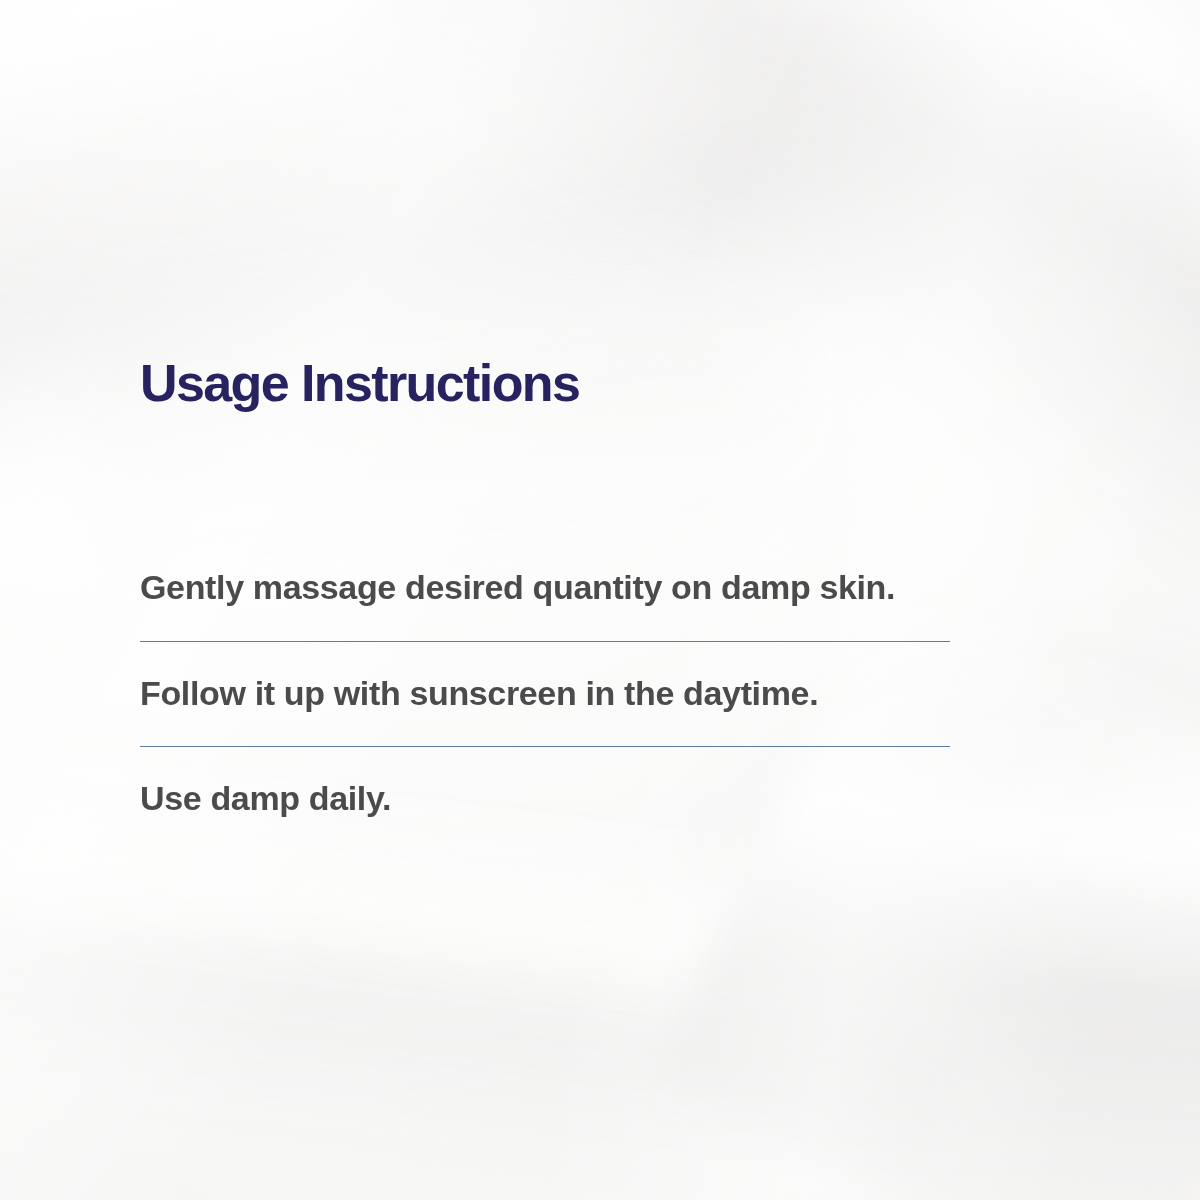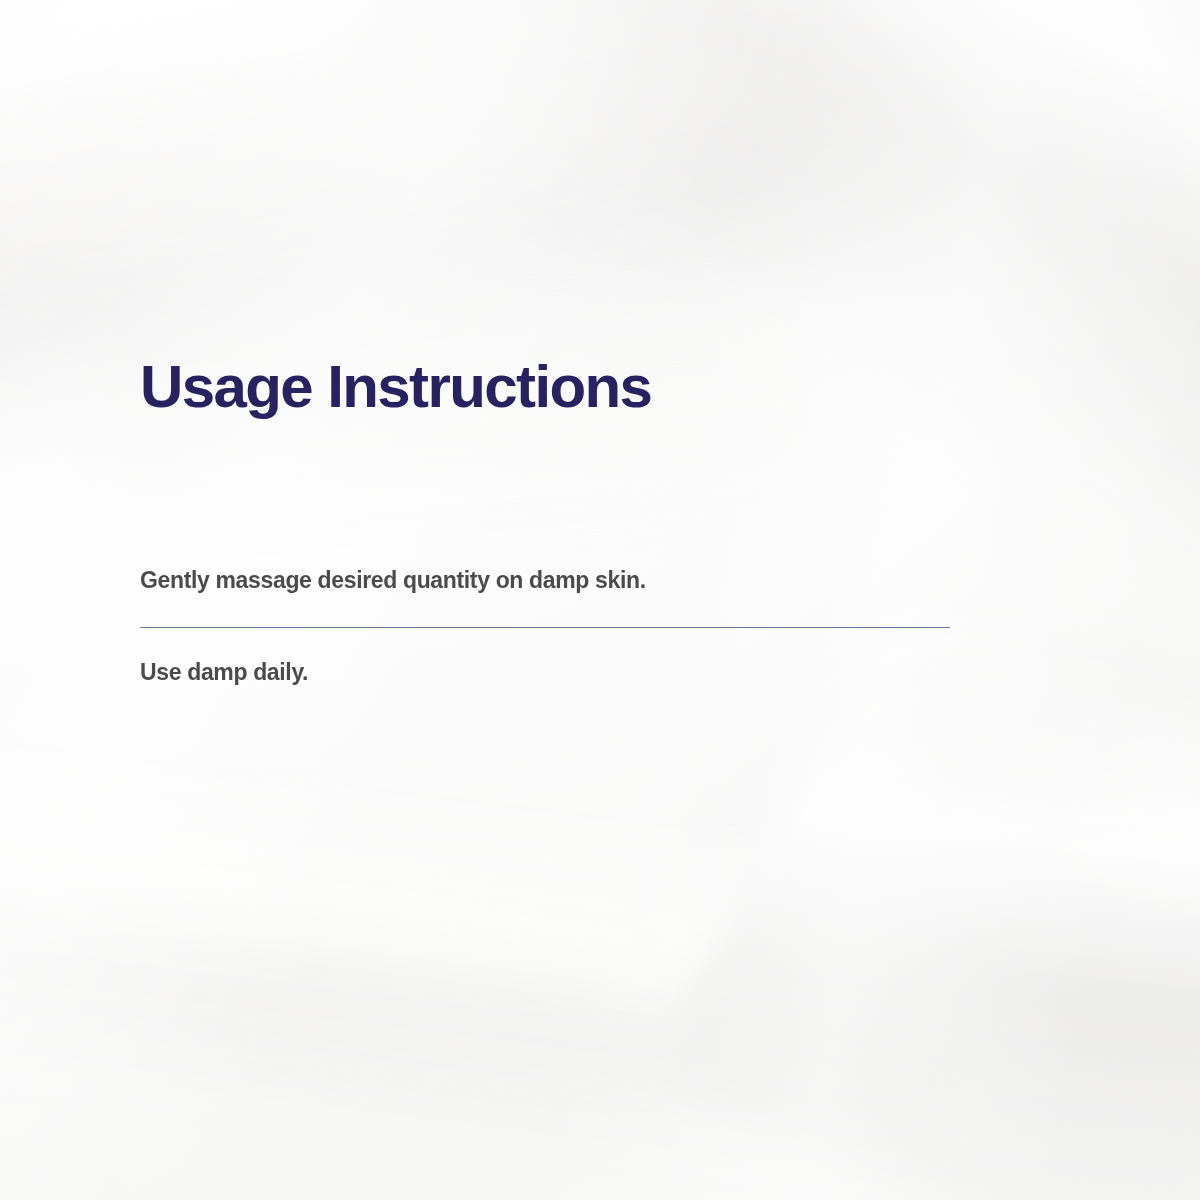--- a/index.html
+++ b/index.html
@@ -149,21 +149,21 @@
     top: 0;
     width: 810px;
     height: 1200px;
   }
 
   .page-title {
     position: absolute;
     top: 357px;
     left: 0;
     margin: 0;
-    font-size: 60px;
+    font-size: 52px;
     font-weight: 700;
     letter-spacing: -1.6px;
     line-height: 1.0;
     color: #272361;
     white-space: nowrap;
   }
 
   .instruction-list {
     position: absolute;
     top: 552px;
@@ -173,21 +173,21 @@
     margin: 0;
     padding: 0;
   }
 
   .instruction-item {
     position: relative;
   }
 
   .instruction-text {
     display: block;
-    font-size: 23px;
+    font-size: 34px;
     font-weight: 700;
     letter-spacing: -0.35px;
     line-height: 1.25;
     color: #4b4b4b;
     white-space: nowrap;
   }
 
   .row-divider {
     display: block;
     width: 810px;
@@ -221,20 +221,24 @@
 
     <h1 class="page-title">Usage Instructions</h1>
 
     <ul class="instruction-list">
 
       <li class="instruction-item">
         <span class="instruction-text">Gently massage desired quantity on damp skin.</span>
         <hr class="row-divider">
       </li>
 
+      <li class="instruction-item">
+        <span class="instruction-text">Follow it up with sunscreen in the daytime.</span>
+        <hr class="row-divider">
+      </li>
 
       <li class="instruction-item">
         <span class="instruction-text">Use damp daily.</span>
       </li>
 
     </ul>
 
   </div>
 </div>
 

